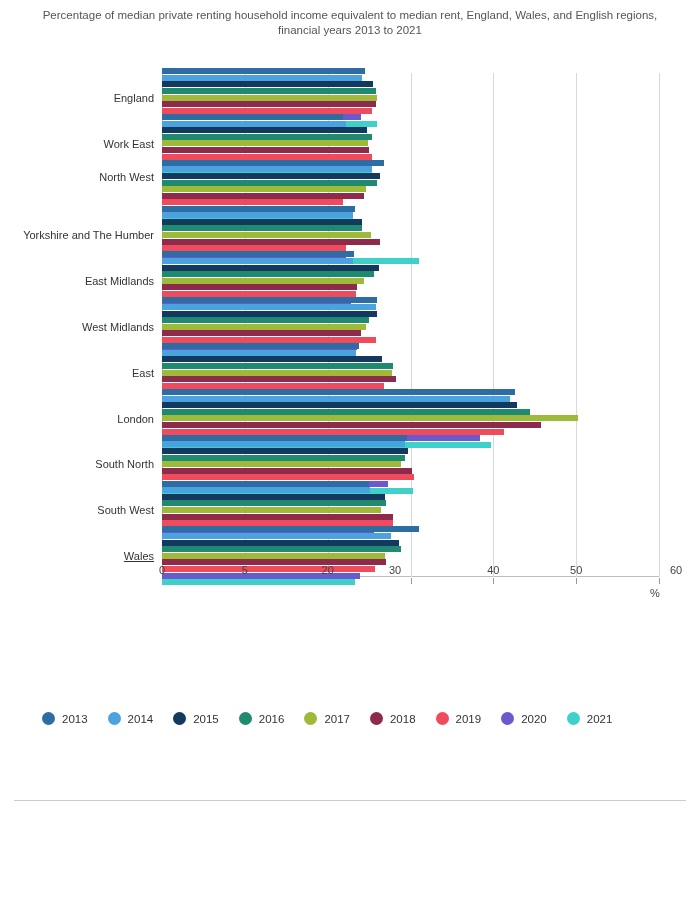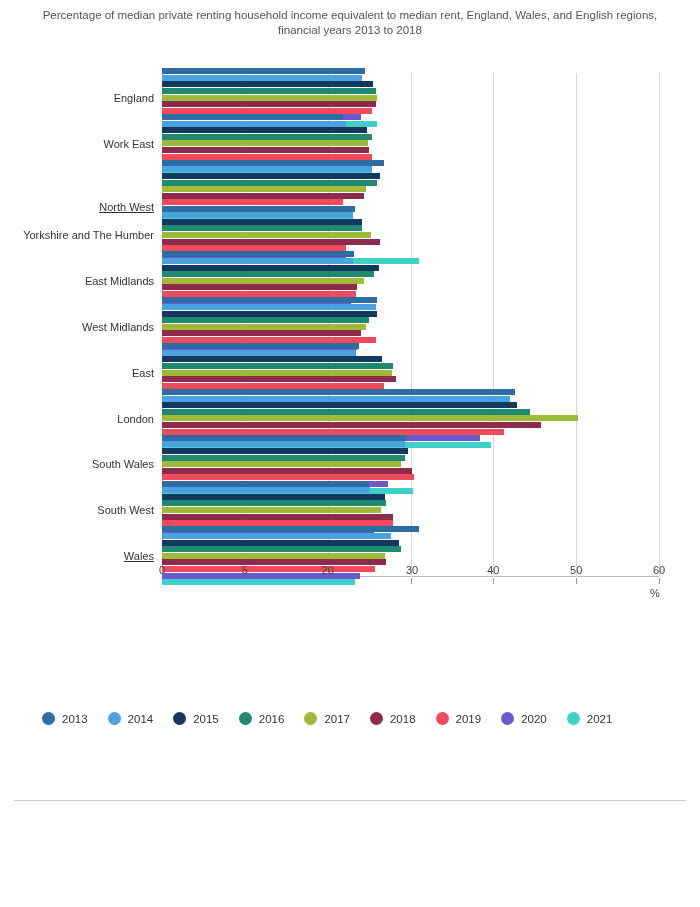--- a/index.html
+++ b/index.html
@@ -156,33 +156,33 @@
     line-height: 19px;
     font-weight: bold;
     color: #222222;
   }
 </style>
 </head>
 <body>
 
 <div class="figure">
 
-  <div class="subtitle">Percentage of median private renting household income equivalent to median rent, England, Wales, and English regions, financial years 2013 to 2018</div>
+  <div class="subtitle">Percentage of median private renting household income equivalent to median rent, England, Wales, and English regions, financial years 2013 to 2021</div>
 
   <div class="plot-wrap">
     <div class="cat-label-col" id="cat-labels">
         <div class="cat-label" style="top: 24.9091px;">England</div>
         <div class="cat-label" style="top: 70.7273px;">Work East</div>
-        <div class="cat-label" style="top: 134px; text-decoration: underline;">North West</div>
+        <div class="cat-label" style="top: 104px;">North West</div>
         <div class="cat-label" style="top: 162.364px;">Yorkshire and The Humber</div>
         <div class="cat-label" style="top: 208.182px;">East Midlands</div>
         <div class="cat-label" style="top: 254px;">West Midlands</div>
         <div class="cat-label" style="top: 299.818px;">East</div>
         <div class="cat-label" style="top: 345.636px;">London</div>
-        <div class="cat-label" style="top: 391.455px;">South Wales</div>
+        <div class="cat-label" style="top: 391.455px;">South North</div>
         <div class="cat-label" style="top: 437.273px;">South West</div>
         <div class="cat-label" style="top: 483.091px; text-decoration: underline;">Wales</div>
       </div>
     <div class="plot-area" id="plot-area">
       <div class="x-axis"></div>
     <div class="axis-line" style="left: 0px;"></div>
         <div class="tick" style="left: 0px;"></div>
         <div class="gridline" style="left: 82.8333px;"></div>
         <div class="tick" style="left: 82.8333px;"></div>
         <div class="gridline" style="left: 165.667px;"></div>
@@ -292,24 +292,24 @@
         <div class="bar" title="Wales 2017: 26.9%" style="top: 479.791px; width: 222.822px; height: 6px; background: rgb(159, 185, 57);"></div>
         <div class="bar" title="Wales 2018: 27%" style="top: 486.391px; width: 223.65px; height: 6px; background: rgb(142, 42, 76);"></div>
         <div class="bar" title="Wales 2019: 25.7%" style="top: 492.991px; width: 212.882px; height: 6px; background: rgb(239, 75, 92);"></div>
         <div class="bar" title="Wales 2020: 23.9%" style="top: 499.591px; width: 197.972px; height: 6px; background: rgb(106, 90, 205);"></div>
         <div class="bar" title="Wales 2021: 23.3%" style="top: 506.191px; width: 193.002px; height: 6px; background: rgb(63, 208, 201);"></div>
       </div>
     <div id="xticklabels">
         <div class="xtick-label" style="left: 162px;">0</div>
         <div class="xtick-label" style="left: 244.833px;">5</div>
         <div class="xtick-label" style="left: 327.667px;">20</div>
-        <div class="xtick-label" style="left: 412px;">30</div>
+        <div class="xtick-label" style="left: 395px;">30</div>
         <div class="xtick-label" style="left: 493.333px;">40</div>
         <div class="xtick-label" style="left: 576.167px;">50</div>
-        <div class="xtick-label" style="left: 659px;">60</div>
+        <div class="xtick-label" style="left: 676px;">60</div>
       </div>
     <div class="x-unit">%</div>
   </div>
 
   <div class="legend" id="legend">
       <div class="legend-item">
         <span class="legend-swatch" style="background: rgb(46, 109, 164);"></span>
         <span>2013</span>
       </div>
       <div class="legend-item">

